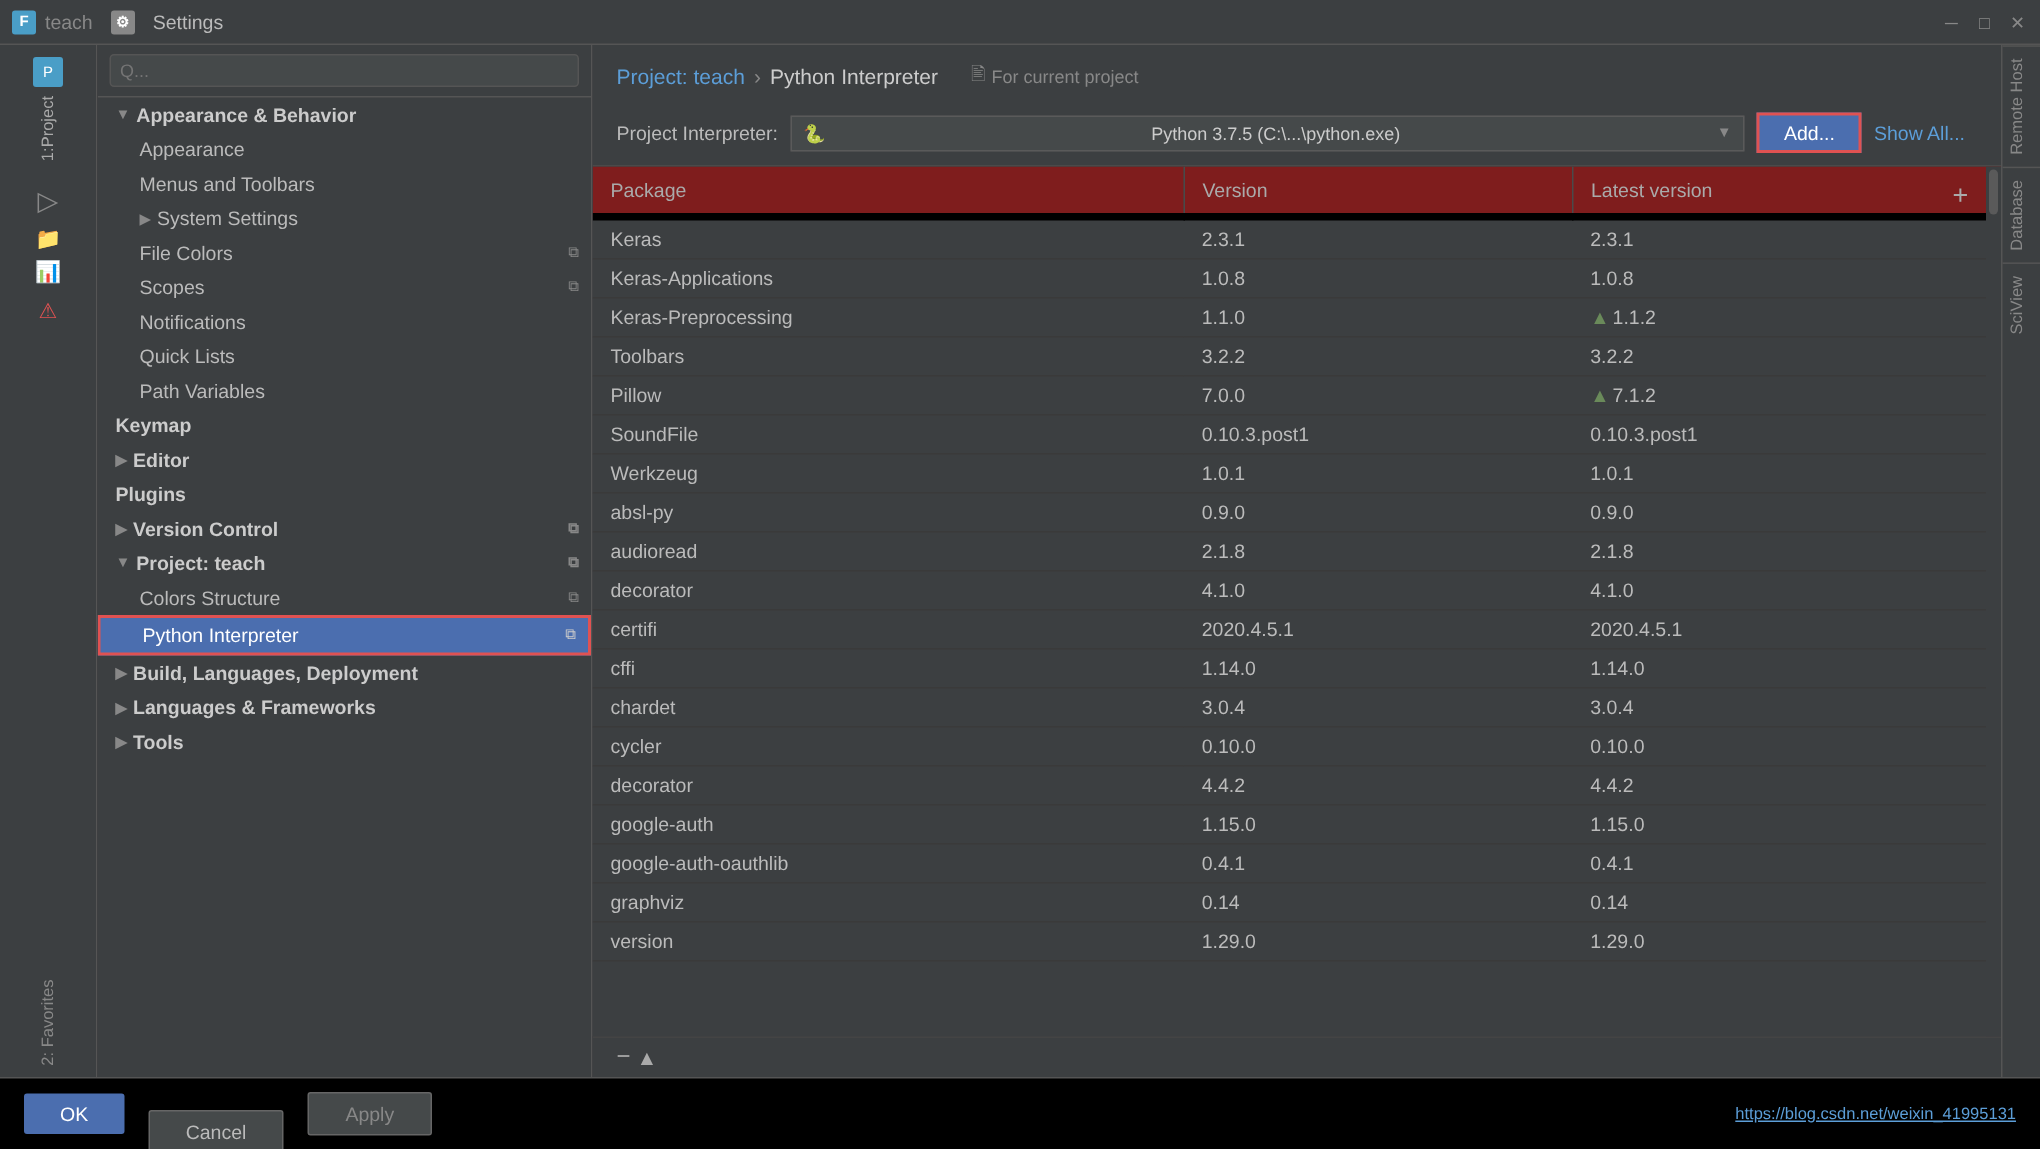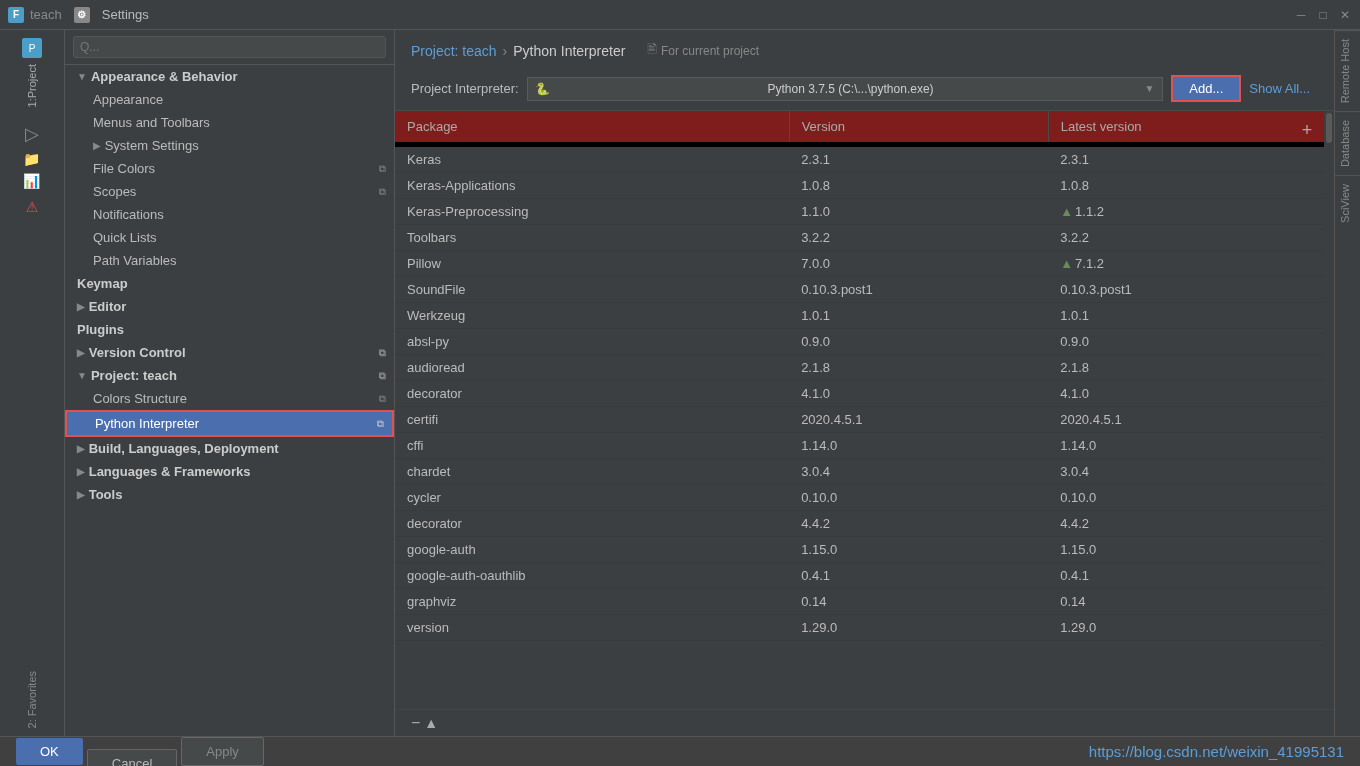--- a/index.html
+++ b/index.html
@@ -273,28 +273,28 @@
       color: #888;
       cursor: pointer;
       border-bottom: 1px solid #555;
       writing-mode: vertical-rl;
       transform: rotate(180deg);
       text-align: center;
     }
 
     
     .bottom-bar {
-      height: 30px;
-      background: #404040;
+      height: 48px;
+      background: #000000;
       border-top: 1px solid #555;
       display: flex;
       align-items: center;
       justify-content: flex-end;
       padding: 0 16px;
-      gap: 4px;
+      gap: 16px;
       flex-shrink: 0;
     }
     .bottom-btn {
       padding: 6px 24px;
       font-size: 13px;
       cursor: pointer;
       border-radius: 2px;
     }
     .btn-ok {
       background: #4b6eaf;
@@ -582,14 +582,14 @@
       <div class="vtab">SciView</div>
     </div>
   </div>
 </div>
 
 <div class="bottom-bar">
   <button class="bottom-btn btn-ok">OK</button>
   <button class="bottom-btn btn-cancel">Cancel</button>
   <button class="bottom-btn btn-apply">Apply</button>
   <span style="flex:1;"></span>
-  <span style="font-size:15px;color:#5c9ed8;">https://blog.csdn.net/weixin_41995131</span>
+  <span style="font-size:11px;color:#5c9ed8;text-decoration:underline;">https://blog.csdn.net/weixin_41995131</span>
 </div>
 
 </body></html>

